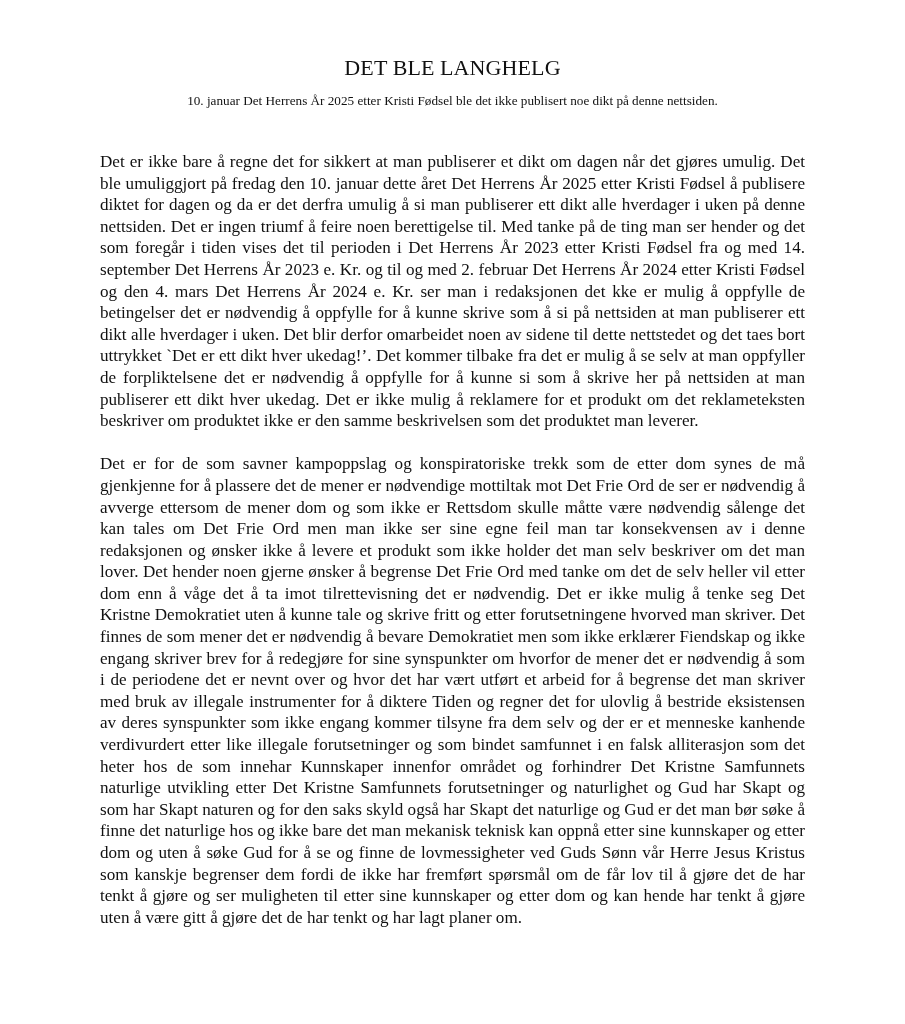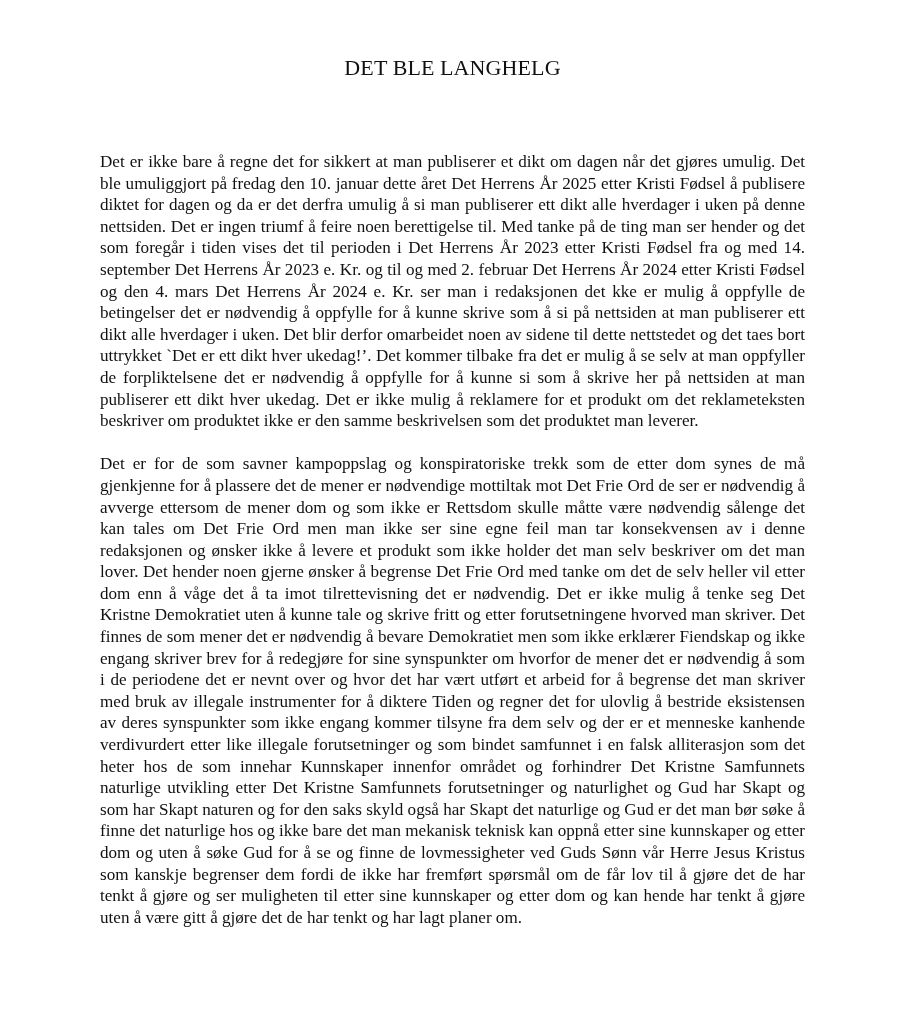--- a/index.html
+++ b/index.html
@@ -56,17 +56,18 @@
     }
     .para + .para {
       margin-top: 21.6px;
     }
   </style>
 </head>
 <body>
 
 <div class="page">
   <h1 class="title">DET BLE LANGHELG</h1>
+  <p class="subtitle">10. januar Det Herrens År 2025 etter Kristi Fødsel ble det ikke publisert noe dikt på denne nettsiden.</p>
   <div class="body-text">
     <p class="para">Det er ikke bare å regne det for sikkert at man publiserer et dikt om dagen når det gjøres umulig. Det ble umuliggjort på fredag den 10. januar dette året Det Herrens År 2025 etter Kristi Fødsel å publisere diktet for dagen og da er det derfra umulig å si man publiserer ett dikt alle hverdager i uken på denne nettsiden. Det er ingen triumf å feire noen berettigelse til. Med tanke på de ting man ser hender og det som foregår i tiden vises det til perioden i Det Herrens År 2023 etter Kristi Fødsel fra og med 14. september Det Herrens År 2023 e. Kr. og til og med 2. februar Det Herrens År 2024 etter Kristi Fødsel og den 4. mars Det Herrens År 2024 e. Kr. ser man i redaksjonen det kke er mulig å oppfylle de betingelser det er nødvendig å oppfylle for å kunne skrive som å si på nettsiden at man publiserer ett dikt alle hverdager i uken. Det blir derfor omarbeidet noen av sidene til dette nettstedet og det taes bort uttrykket `Det er ett dikt hver ukedag!’. Det kommer tilbake fra det er mulig å se selv at man oppfyller de forpliktelsene det er nødvendig å oppfylle for å kunne si som å skrive her på nettsiden at man publiserer ett dikt hver ukedag. Det er ikke mulig å reklamere for et produkt om det reklameteksten beskriver om produktet ikke er den samme beskrivelsen som det produktet man leverer.</p>
     <p class="para">Det er for de som savner kampoppslag og konspiratoriske trekk som de etter dom synes de må gjenkjenne for å plassere det de mener er nødvendige mottiltak mot Det Frie Ord de ser er nødvendig å avverge ettersom de mener dom og som ikke er Rettsdom skulle måtte være nødvendig sålenge det kan tales om Det Frie Ord men man ikke ser sine egne feil man tar konsekvensen av i denne redaksjonen og ønsker ikke å levere et produkt som ikke holder det man selv beskriver om det man lover. Det hender noen gjerne ønsker å begrense Det Frie Ord med tanke om det de selv heller vil etter dom enn å våge det å ta imot tilrettevisning det er nødvendig. Det er ikke mulig å tenke seg Det Kristne Demokratiet uten å kunne tale og skrive fritt og etter forutsetningene hvorved man skriver. Det finnes de som mener det er nødvendig å bevare Demokratiet men som ikke erklærer Fiendskap og ikke engang skriver brev for å redegjøre for sine synspunkter om hvorfor de mener det er nødvendig å som i de periodene det er nevnt over og hvor det har vært utført et arbeid for å begrense det man skriver med bruk av illegale instrumenter for å diktere Tiden og regner det for ulovlig å bestride eksistensen av deres synspunkter som ikke engang kommer tilsyne fra dem selv og der er et menneske kanhende verdivurdert etter like illegale forutsetninger og som bindet samfunnet i en falsk alliterasjon som det heter hos de som innehar Kunnskaper innenfor området og forhindrer Det Kristne Samfunnets naturlige utvikling etter Det Kristne Samfunnets forutsetninger og naturlighet og Gud har Skapt og som har Skapt naturen og for den saks skyld også har Skapt det naturlige og Gud er det man bør søke å finne det naturlige hos og ikke bare det man mekanisk teknisk kan oppnå etter sine kunnskaper og etter dom og uten å søke Gud for å se og finne de lovmessigheter ved Guds Sønn vår Herre Jesus Kristus som kanskje begrenser dem fordi de ikke har fremført spørsmål om de får lov til å gjøre det de har tenkt å gjøre og ser muligheten til etter sine kunnskaper og etter dom og kan hende har tenkt å gjøre uten å være gitt å gjøre det de har tenkt og har lagt planer om.</p>
   </div>
 </div>
 
 </body></html>

